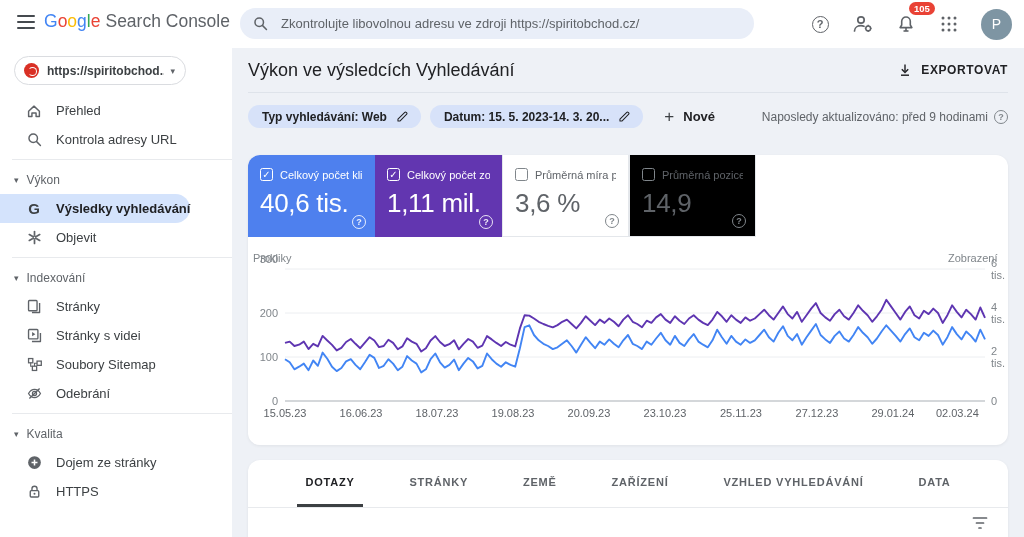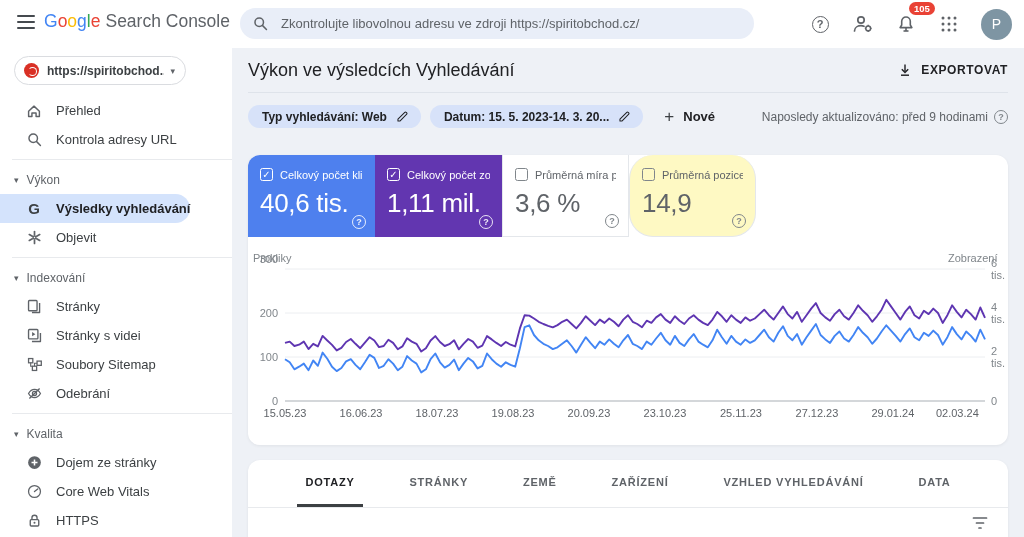--- a/index.html
+++ b/index.html
@@ -280,29 +280,20 @@
               <circle cx="10" cy="10" r="7.5" fill="#5f6368"></circle>
               <line x1="10" y1="6.5" x2="10" y2="13.5" stroke="#fff" stroke-width="1.8"></line>
               <line x1="6.5" y1="10" x2="13.5" y2="10" stroke="#fff" stroke-width="1.8"></line>
             </svg>
           </span>
         <span class="lbl">Dojem ze stránky</span>
       </div>
       <div class="nav-item">
         <span class="ic">
             <svg width="17" height="17" viewBox="0 0 20 20">
-              <circle cx="10" cy="10" r="7" fill="none" stroke="#5f6368" stroke-width="1.5"></circle>
-              <line x1="10" y1="10" x2="13.8" y2="7" stroke="#5f6368" stroke-width="1.6" stroke-linecap="round"></line>
-            </svg>
-          </span>
-        <span class="lbl">Core Web Vitals</span>
-      </div>
-      <div class="nav-item">
-        <span class="ic">
-            <svg width="17" height="17" viewBox="0 0 20 20">
               <rect x="5" y="9" width="10" height="7.5" rx="1.2" fill="none" stroke="#5f6368" stroke-width="1.6"></rect>
               <path d="M7 9 V6.8 a3 3 0 0 1 6 0 V9" fill="none" stroke="#5f6368" stroke-width="1.6"></path>
               <circle cx="10" cy="12.7" r="1.2" fill="#5f6368"></circle>
             </svg>
           </span>
         <span class="lbl">HTTPS</span>
       </div>
       <div class="sdiv"></div>
     </nav>
   </aside>
@@ -367,21 +358,21 @@
           <span class="card-q"><span class="qmark">?</span></span>
         </div>
         <div class="metric-card plainb" style="background: rgb(255, 255, 255);">
           <div class="card-top">
               <span class="cbx"></span>
               <span class="card-label">Průměrná míra pr...</span>
             </div>
           <div class="card-value">3,6 %</div>
           <span class="card-q"><span class="qmark">?</span></span>
         </div>
-        <div class="metric-card plainb" style="background: #fef9c3; border-radius: 24px;">
+        <div class="metric-card plainb" style="background: #000000;">
           <div class="card-top">
               <span class="cbx"></span>
               <span class="card-label">Průměrná pozice</span>
             </div>
           <div class="card-value">14,9</div>
           <span class="card-q"><span class="qmark">?</span></span>
         </div>
       </div>
 
       <span class="axis-title" style="left:5px;top:97px;">Prokliky</span>

